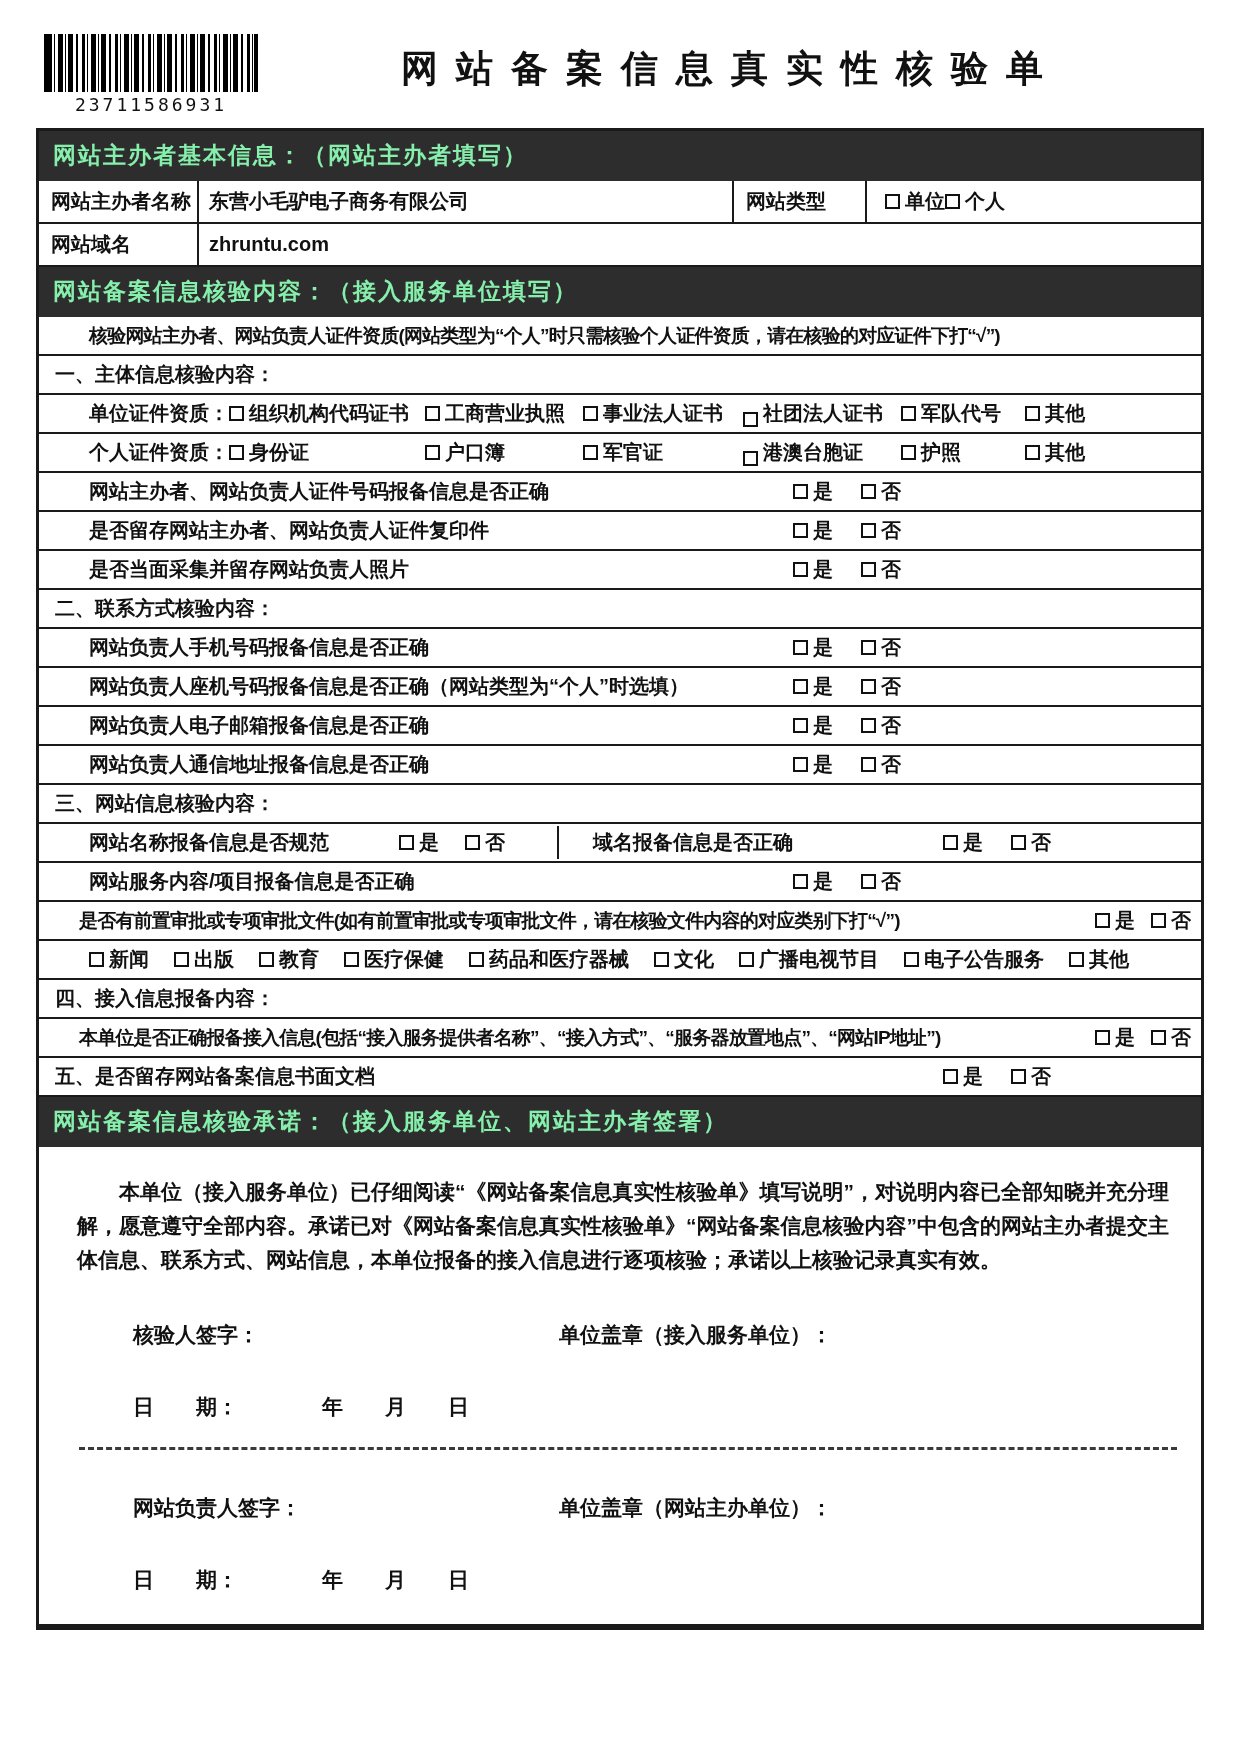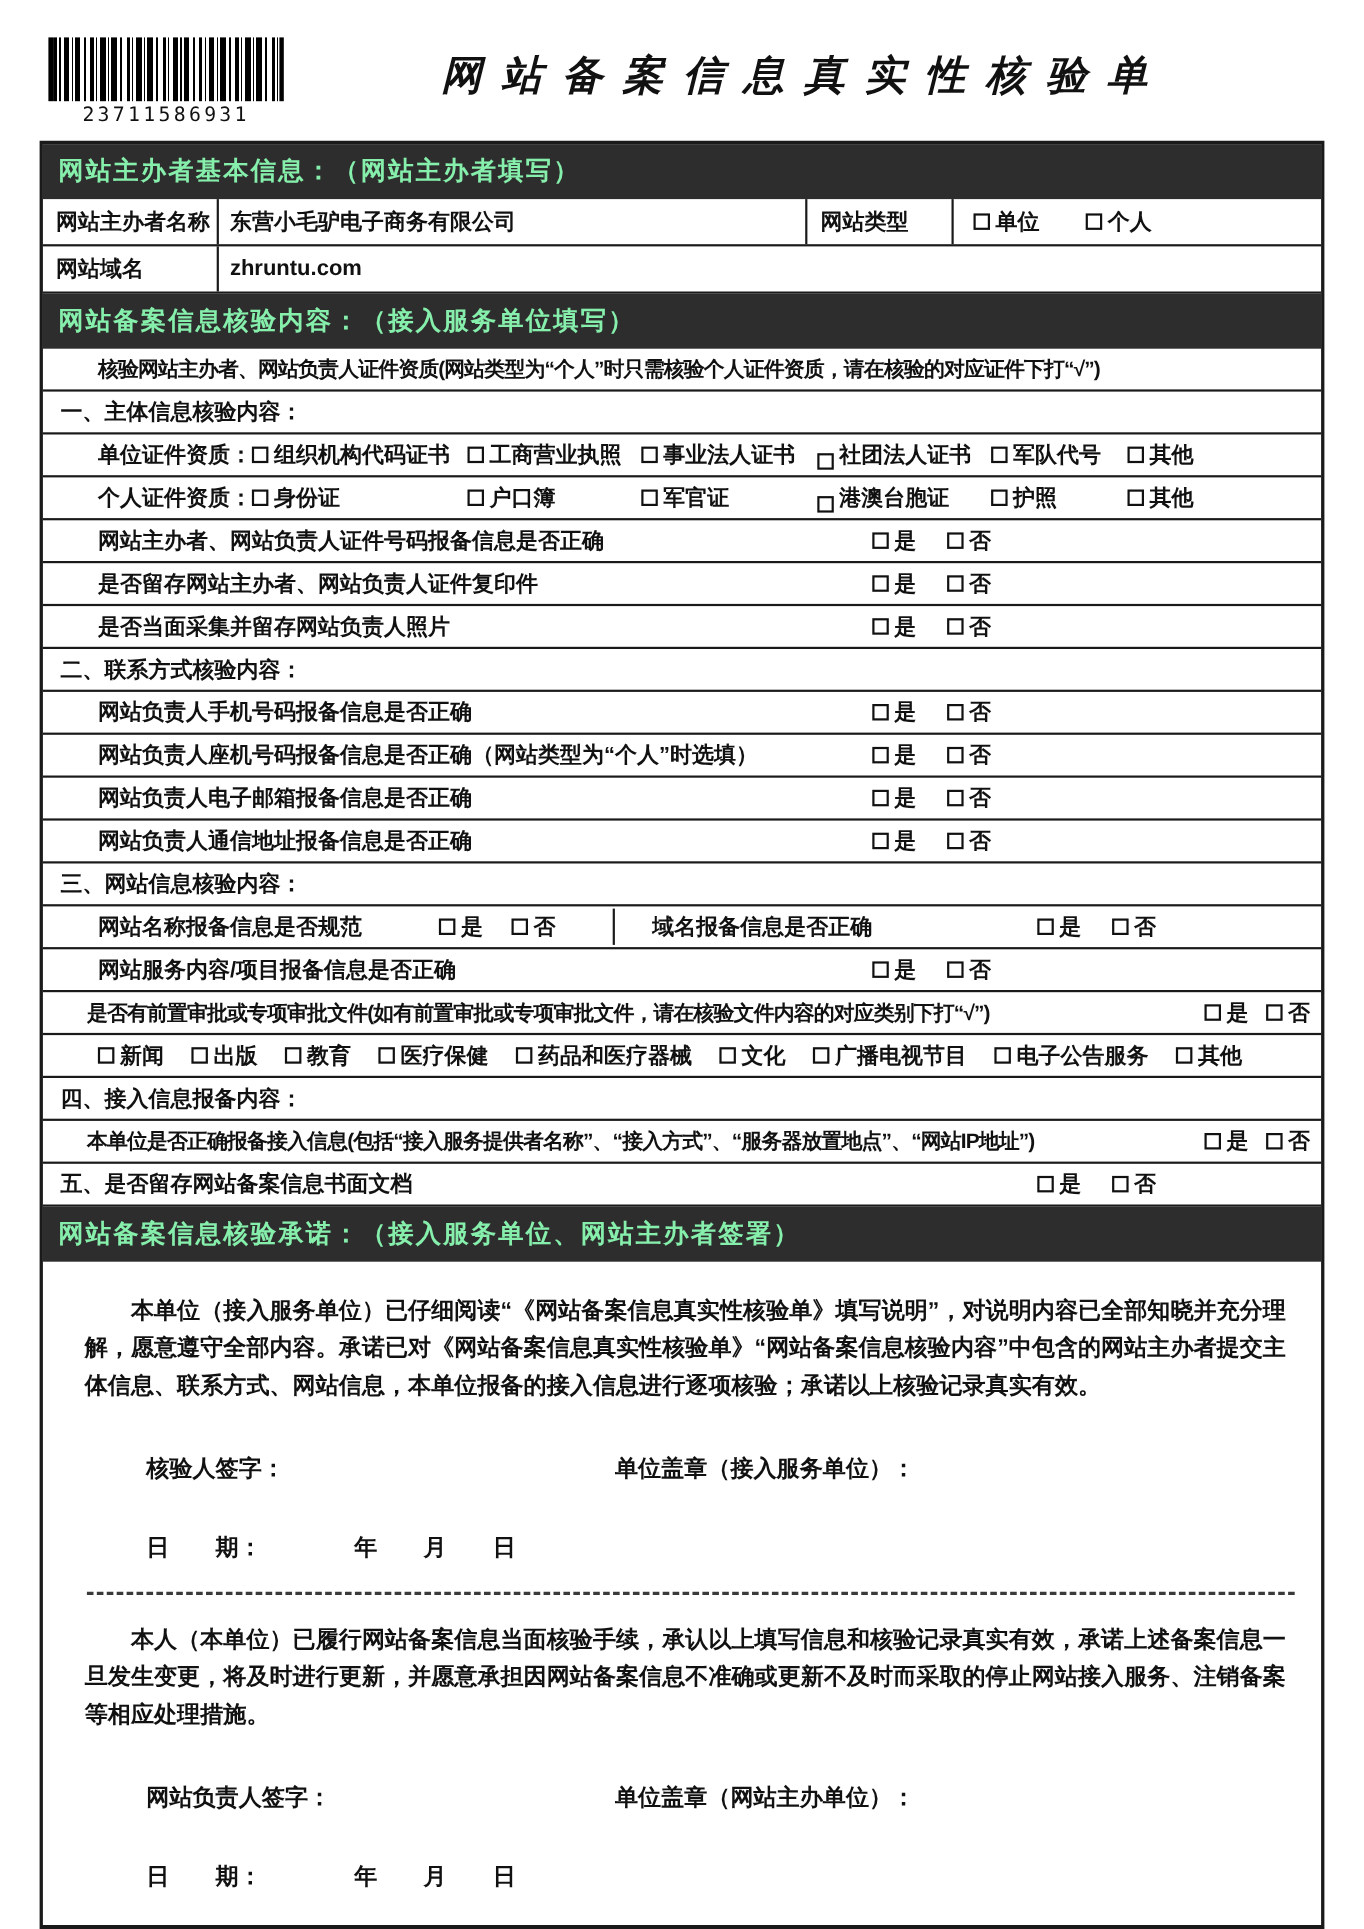--- a/index.html
+++ b/index.html
@@ -12,32 +12,32 @@
   .top { position: absolute; top: 34px; left: 44px; width: 1160px; display: flex; align-items: flex-start; }
   .bc-wrap { width: 214px; flex: none; }
   .bc {
     height: 58px; border-left: 5px solid #000; border-right: 4px solid #000;
     background: repeating-linear-gradient(90deg,
       #000 0 3px, #fff 3px 5px, #000 5px 6px, #fff 6px 9px,
       #000 9px 14px, #fff 14px 16px, #000 16px 17px, #fff 17px 19px,
       #000 19px 24px, #fff 24px 27px, #000 27px 29px, #fff 29px 33px);
   }
   .bc-num { font-family: "DejaVu Sans Mono", monospace; font-weight: 400; font-size: 18px; letter-spacing: 3px; text-align: center; margin-top: 2px; }
-  .title { flex: 1; text-align: center; font-size: 37px; letter-spacing: 18px; margin-top: 10px; white-space: nowrap; font-style: italic; }
+  .title { flex: 1; text-align: center; font-size: 37px; letter-spacing: 18px; margin-top: 10px; white-space: nowrap; }
   
   .form { position: absolute; top: 128px; left: 36px; width: 1168px; border: 3px solid #1a1a1a; border-bottom-width: 6px; background: #fff; }
   .bar { background: #2d2d2d; color: #86efac; font-size: 23px; padding: 9px 12px 10px 14px; letter-spacing: 2px; }
   
   .info-row { display: flex; align-items: stretch; border-bottom: 2px solid #1a1a1a; min-height: 40px; font-size: 20px; }
   .info-row:last-of-type { }
   .cl { width: 160px; padding: 7px 6px 7px 12px; border-right: 2px solid #1a1a1a; display: flex; align-items: center; }
   .cv { flex: 1; padding: 7px 10px; display: flex; align-items: center; border-right: 2px solid #1a1a1a; }
   .cv2 { flex: 1; padding: 7px 10px; display: flex; align-items: center; }
   .ct { width: 133px; padding: 7px 6px 7px 12px; border-right: 2px solid #1a1a1a; display: flex; align-items: center; }
-  .co { width: 334px; display: flex; align-items: center; gap: 42px; padding-left: 18px; }
+  .co { width: 334px; display: flex; align-items: center; padding-left: 18px; }
   
   .cb { width: 15px; height: 15px; border: 2px solid #111; display: inline-block; margin-right: 5px; flex: none; background: #fff; }
   .pair { display: inline-flex; align-items: center; white-space: nowrap; }
   
   .row { display: flex; align-items: center; min-height: 39px; font-size: 20px; border-bottom: 2px solid #1a1a1a; padding: 2px 0; overflow: hidden; }
   .txt { white-space: nowrap; }
   .sec-txt { margin-left: 16px; }
   .note-txt { margin-left: 50px; font-size: 19px; letter-spacing: -0.8px; }
   .indent { margin-left: 50px; }
   .indent2 { margin-left: 40px; letter-spacing: -0.8px; font-size: 19px; }
@@ -387,21 +387,20 @@
     <div class="bar">网站备案信息核验承诺：（接入服务单位、网站主办者签署）</div>
 
     <div class="pledge">
       <p class="para">本单位（接入服务单位）已仔细阅读“《网站备案信息真实性核验单》填写说明”，对说明内容已全部知晓并充分理解，愿意遵守全部内容。承诺已对《网站备案信息真实性核验单》“网站备案信息核验内容”中包含的网站主办者提交主体信息、联系方式、网站信息，本单位报备的接入信息进行逐项核验；承诺以上核验记录真实有效。</p>
       <div class="sigrow">
         <span class="sig-l">核验人签字：</span>
         <span class="sig-r">单位盖章（接入服务单位）：</span>
       </div>
       <div class="daterow">日　　期：　　　　年　　月　　日</div>
       <div class="dash"></div>
-      <p class="para">本人（本单位）已履行网站备案信息当面核验手续，承认以上填写信息和核验记录真实有效，承诺上述备案信息一旦发生变更，将及时进行更新，并愿意承担因网站备案信息不准确或更新不及时而采取的停止网站接入服务、注销备案等相应处理措施。</p>
       <div class="sigrow">
         <span class="sig-l">网站负责人签字：</span>
         <span class="sig-r">单位盖章（网站主办单位）：</span>
       </div>
       <div class="daterow">日　　期：　　　　年　　月　　日</div>
     </div>
 
   </div>
 </div>
 

